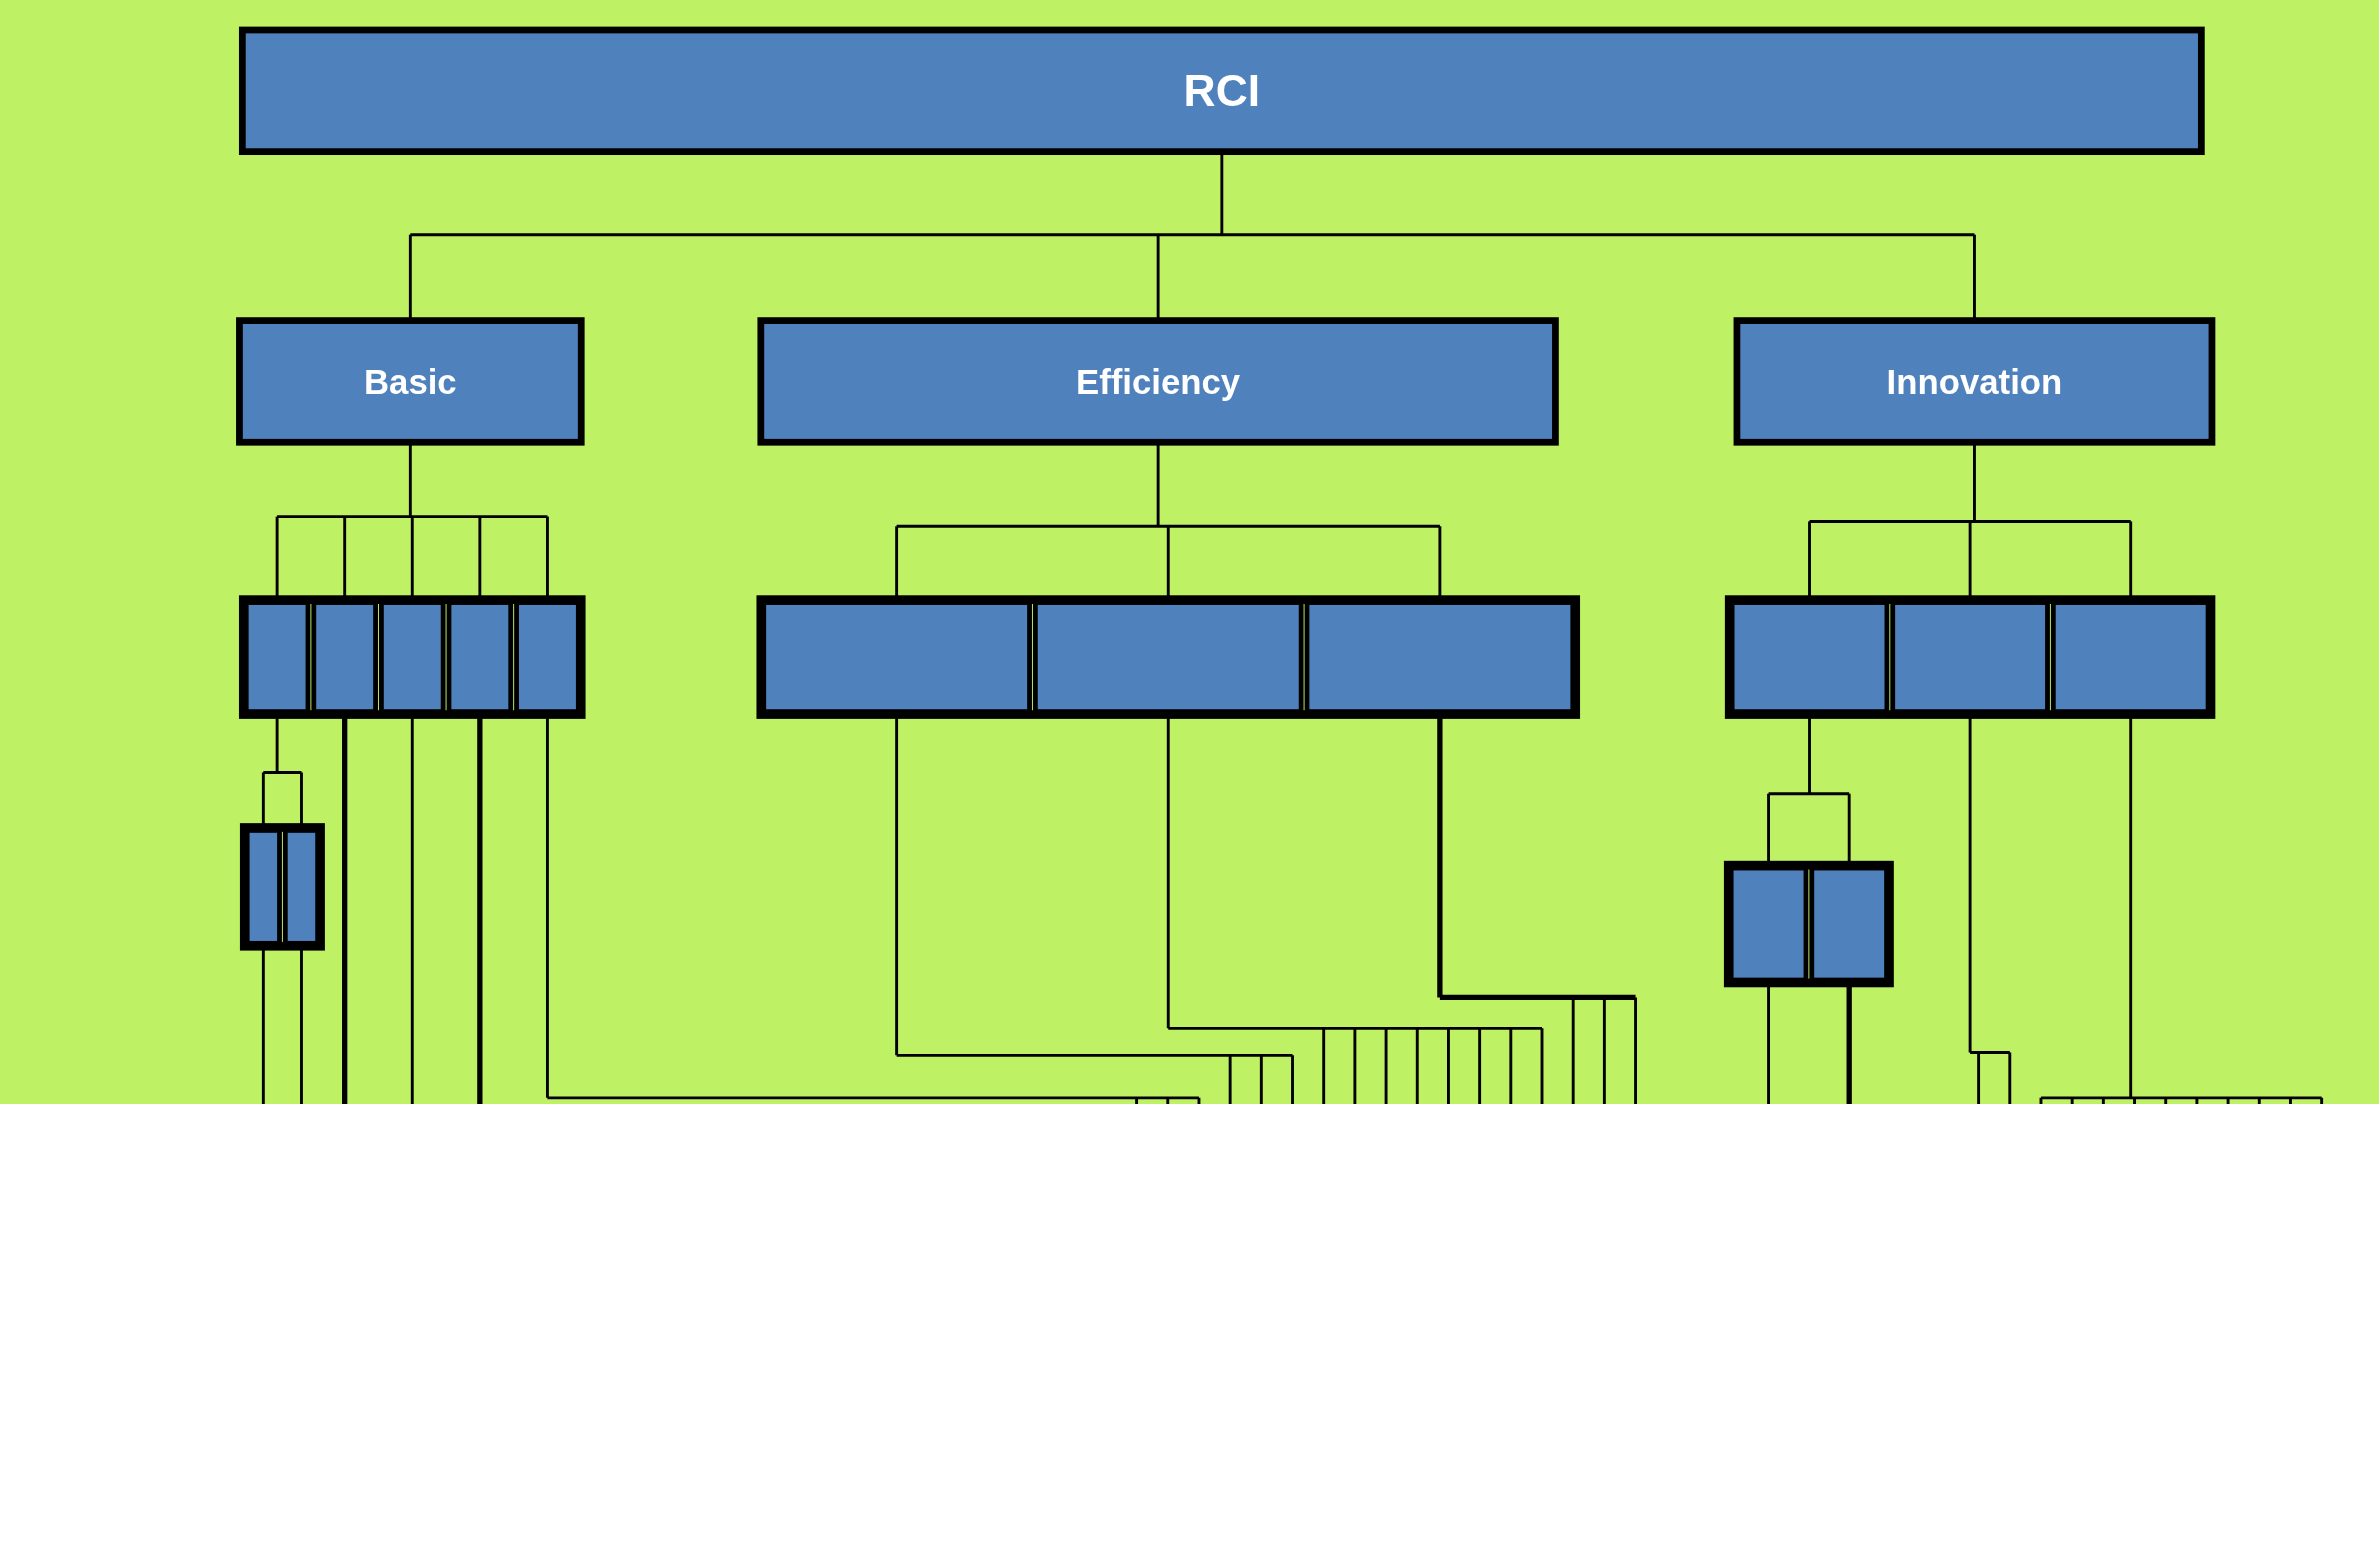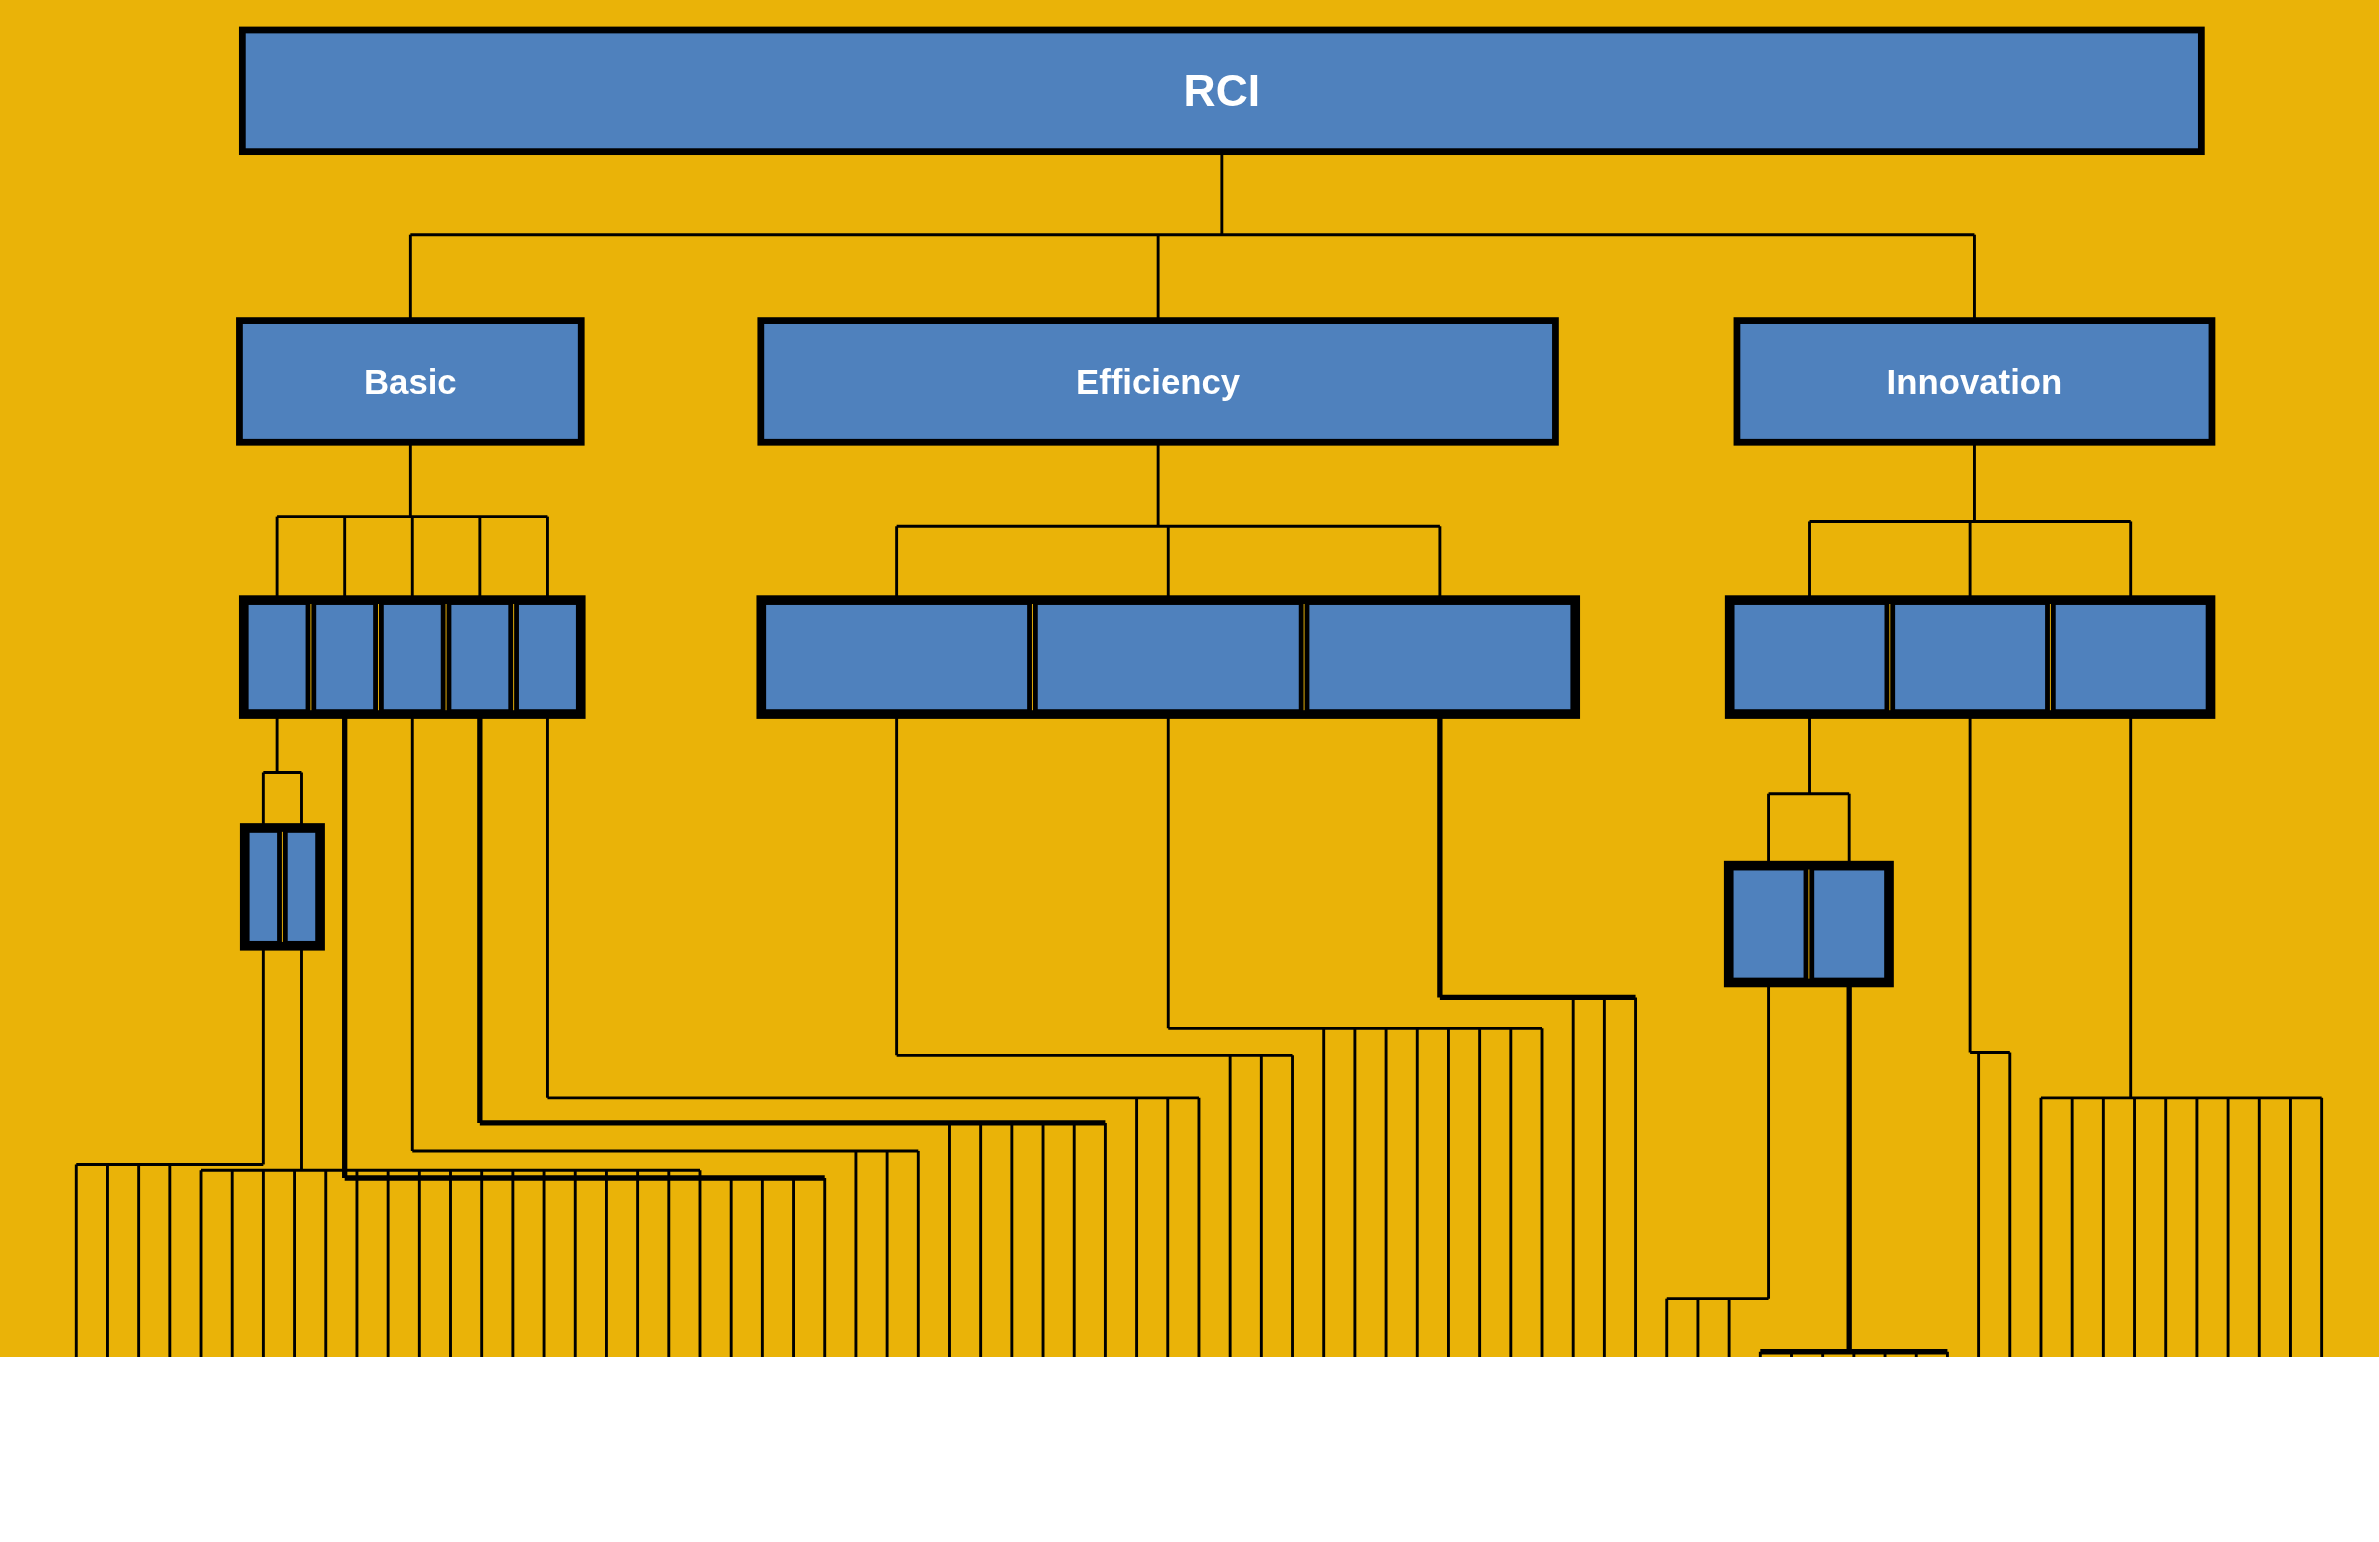--- a/index.html
+++ b/index.html
@@ -1,17 +1,17 @@
 <!DOCTYPE html>
 <html><head>
 <meta charset="utf-8">
 <style>
   html,body{margin:0;padding:0;background:#ffffff;}
   body{font-family:"Liberation Sans", sans-serif;}
-  #stage{position:relative;width:2379px;height:1357px;background:#eab308;overflow:hidden;}
+  #stage{position:relative;width:2379px;height:1104px;background:#bef264;overflow:hidden;}
   svg{display:block;}
   text{font-family:"Liberation Sans","DejaVu Sans",sans-serif;font-weight:bold;fill:#ffffff;}
 </style>
 </head>
 <body>
 
 <div id="stage">
   <svg id="diagram" width="2379" height="1543" viewBox="0 0 2464 1598">
       <line x1="1265.5" y1="157" x2="1265.5" y2="243" stroke="#000000" stroke-width="3"></line>
       <line x1="425" y1="243" x2="2045" y2="243" stroke="#000000" stroke-width="3"></line>

